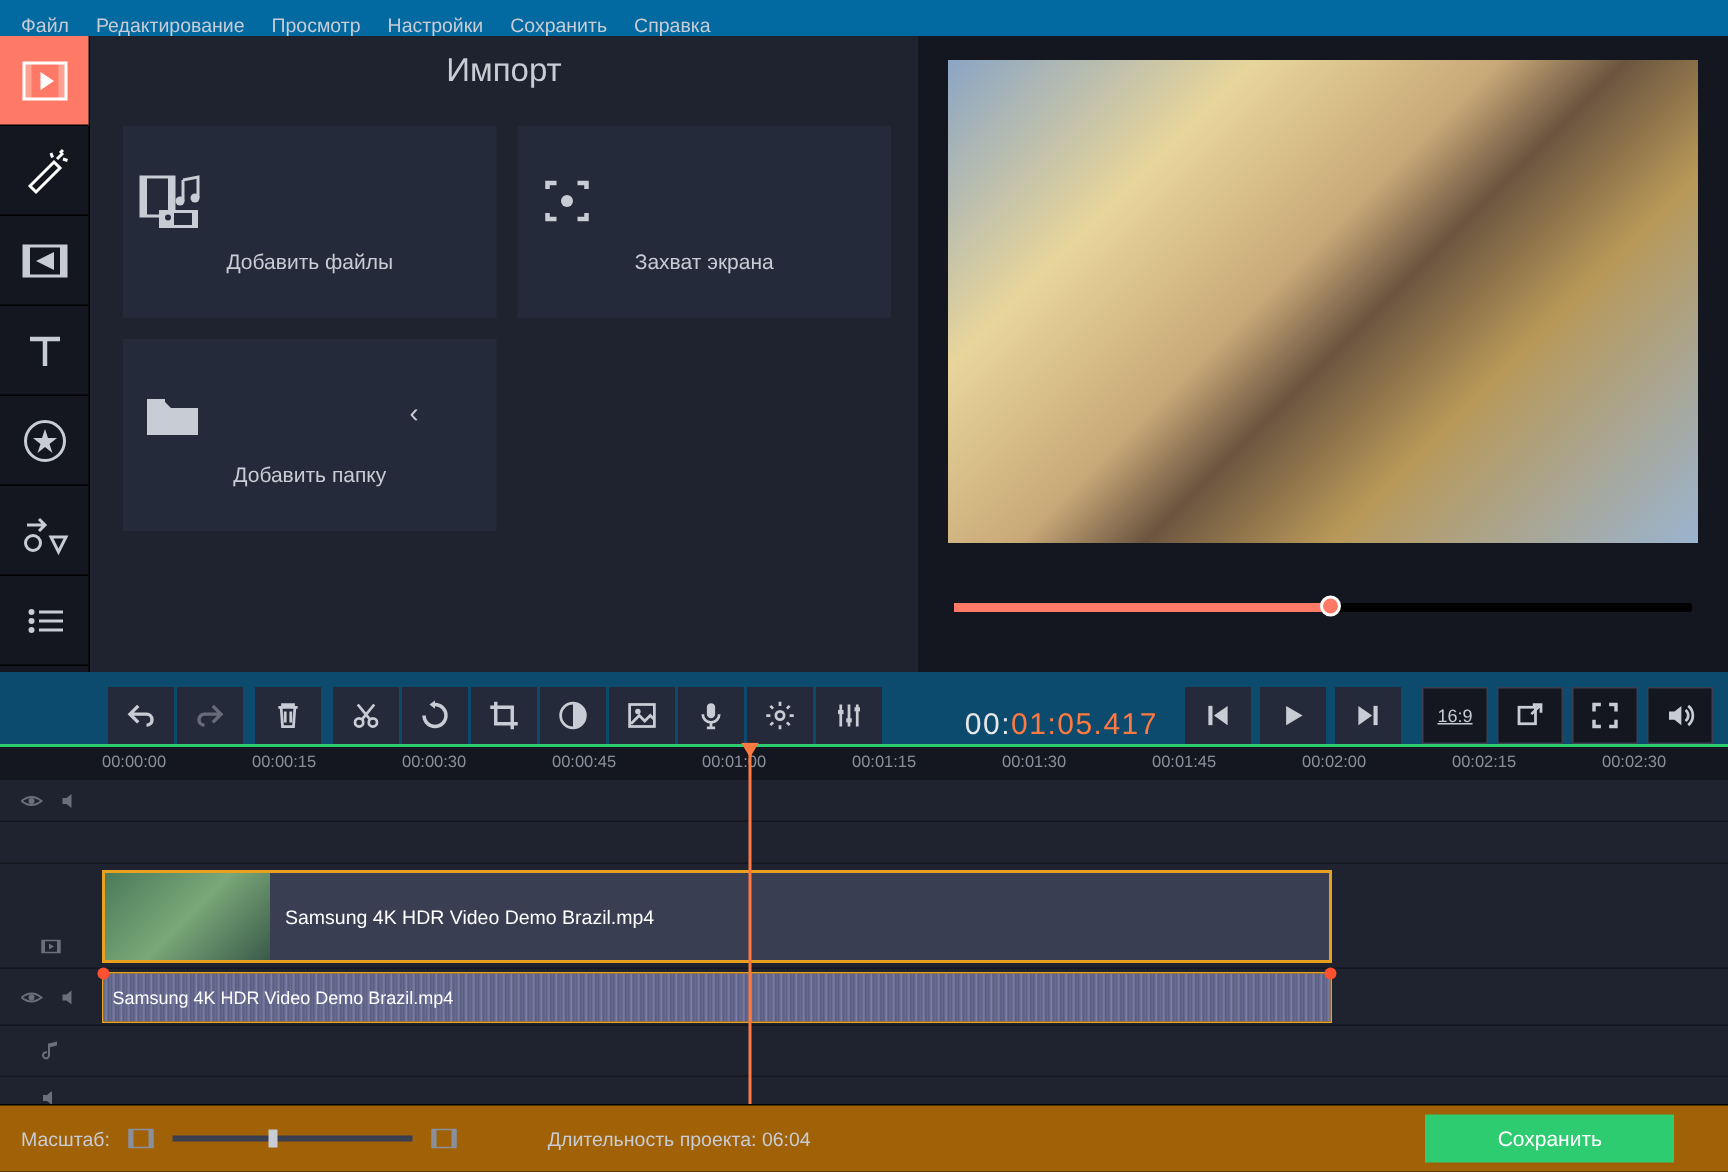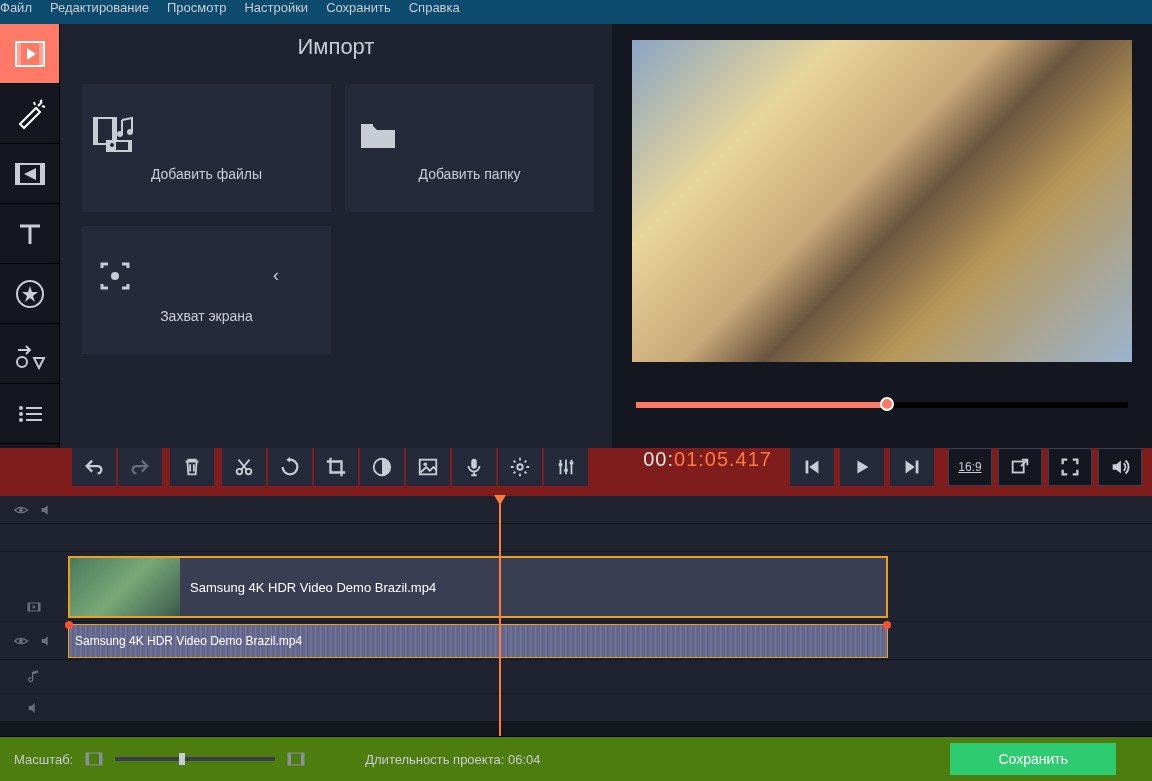--- a/index.html
+++ b/index.html
@@ -1,17 +1,17 @@
 <!DOCTYPE html>
 <html><head>
 <meta charset="utf-8">
 <style>
 * { margin:0; padding:0; box-sizing:border-box; font-family:"Segoe UI",Arial,sans-serif; }
 body { background:#14171f; color:#c8ccd4; width:1152px; height:781px; overflow:hidden; }
-.menubar { height:24px; background:#0c4a6e; display:flex; align-items:flex-start; padding-left:0; gap:18px; font-size:13px; }
+.menubar { height:24px; background:#0369a1; display:flex; align-items:flex-end; padding-left:14px; gap:18px; font-size:13px; }
 .menubar span { cursor:pointer; }
 .main { display:flex; height:424px; }
 .left-tabs { width:60px; background:#14171f; display:flex; flex-direction:column; border-right:1px solid #000; }
 .tab { height:60px; display:flex; align-items:center; justify-content:center; border-bottom:1px solid #000; cursor:pointer; }
 .tab.active { background:#ff7a66; }
 .tab svg { width:36px; height:36px; }
 .import-panel { width:552px; background:#1f2330; display:flex; position:relative; }
 .import-panel h2 { position:absolute; top:10px; left:0; width:100%; text-align:center; font-size:22px; font-weight:normal; color:#c8ccd4; }
 .subtabs { width:158px; background:#252a3a; margin-top:52px; padding:6px 12px; height:112px; }
 .subtabs div { font-size:13px; line-height:17px; cursor:pointer; }
@@ -19,21 +19,21 @@
 .collapse-btn { position:absolute; left:210px; top:236px; width:12px; height:30px; display:flex; align-items:center; justify-content:center; cursor:pointer; color:#c8ccd4; font-size:18px; }
 .import-buttons { flex:1; padding:60px 18px 0 22px; display:grid; grid-template-columns:1fr 1fr; grid-template-rows:128px 128px; gap:14px; }
 .imp-btn { background:#252a3a; display:flex; flex-direction:column; justify-content:center; gap:12px; cursor:pointer; font-size:14px; text-align:center; padding:0 10px; }
 .imp-btn svg { width:46px; height:40px; }
 .preview { flex:1; background:#14171f; display:flex; flex-direction:column; }
 .preview-img { height:322px; margin:16px 0 0 20px; width:500px; background:linear-gradient(135deg,#8aa5c4 0%,#e8d59a 25%,#c8a878 45%,#6b5540 55%,#b89858 70%,#9ab4d0 100%); position:relative; }
 .preview-controls { margin-top:40px; padding:0 24px; }
 .seek { height:6px; background:#000; position:relative; border-radius:2px; }
 .seek-fill { position:absolute; left:0; top:0; height:6px; background:#ff7a66; width:51%; }
 .seek-thumb { position:absolute; top:-5px; left:51%; width:14px; height:14px; border-radius:50%; background:#ff7a66; border:2px solid #fff; margin-left:-7px; }
-.toolbar-row { height:48px; background:#7f1d1d; display:flex; align-items:flex-start; }
+.toolbar-row { height:48px; background:#0c4a6e; display:flex; align-items:flex-end; }
 .tbar-left { display:flex; padding-left:72px; }
 .tbtn { width:44px; height:38px; background:#252a3a; margin-right:2px; display:flex; align-items:center; justify-content:center; cursor:pointer;text-decoration:underline; }
 .tbtn svg { width:22px; height:22px; fill:#c8ccd4; }
 .tbtn.sep { margin-right:8px; }
 .timecode { margin-left:auto; padding:0 18px; font-family:"Courier New",monospace; font-size:20px; letter-spacing:1px; }
 .timecode .tc-white { color:#e8e8e8; }
 .timecode .tc-orange { color:#ff7a40; }
 .pbtns { display:flex; gap:4px; margin-right:12px; }
 .rbtns { display:flex; gap:4px; margin-right:8px; }
 .rbtns .tbtn { background:#14171f; border:1px solid #3a3f50; }
@@ -49,21 +49,21 @@
 .t-video { height:70px; }
 .t-audio { height:38px; }
 .t-music { height:34px; }
 .clip-video { position:absolute; left:0; top:4px; height:62px; width:820px; border:2px solid #e8a020; background:#3a3e52; display:flex; align-items:center; }
 .clip-thumb { width:110px; height:58px; background:linear-gradient(135deg,#4a7a5a,#7aa878,#3a5a4a); }
 .clip-label { padding-left:10px; font-size:13px; color:#fff; }
 .clip-audio { position:absolute; left:0; top:2px; height:34px; width:820px; border:1px solid #e8a020; background:repeating-linear-gradient(90deg,#5a5e80 0px,#7a7ea8 2px,#5a5e80 3px,#6a6e90 5px); display:flex; align-items:center; padding-left:6px; font-size:12px; color:#fff; }
 .clip-audio .ep { position:absolute; width:8px; height:8px; border-radius:50%; background:#ff5030; top:-4px; }
 .playhead { position:absolute; left:499px; top:0; width:2px; height:240px; background:#ff7a40; z-index:10; }
 .playhead::before { content:""; position:absolute; top:-1px; left:-5px; width:12px; height:10px; background:#ff7a40; clip-path:polygon(0 0,100% 0,50% 100%); }
-.footer { height:45px; background:#4d7c0f; display:flex; align-items:center; padding:0 14px; font-size:13px; border-top:1px solid #000; position:absolute; bottom:0; width:100%; }
+.footer { height:45px; background:#a16207; display:flex; align-items:center; padding:0 14px; font-size:13px; border-top:1px solid #000; position:absolute; bottom:0; width:100%; }
 .zoom { display:flex; align-items:center; gap:12px; }
 .zoom-slider { width:160px; height:4px; background:#3a3f50; position:relative; }
 .zoom-thumb { position:absolute; left:40%; top:-4px; width:6px; height:12px; background:#c8ccd4; }
 .save-btn { margin-left:auto; margin-right: 22px; background:#2ecc71; color:#fff; padding:8px 48px; cursor:pointer; font-size:14px; }
 .duration { margin-left:60px; }
 .aspect { font-size:12px; }
 </style>
 </head>
 <body>
 
@@ -142,31 +142,31 @@
             <circle cx="28" cy="20" r="3" fill="#c8ccd4"></circle>
             <circle cx="38" cy="18" r="3" fill="#c8ccd4"></circle>
             <rect x="14" y="26" width="26" height="12" fill="#c8ccd4"></rect>
             <circle cx="20" cy="31" r="2" fill="#252a3a"></circle>
             <polygon points="24,28 36,28 36,36 24,36" fill="#252a3a"></polygon>
           </svg>
         <span>Добавить файлы</span>
       </div>
       <div class="imp-btn">
         <svg viewBox="0 0 46 40">
+            <path d="M10 12 V8 H16 M30 8 H36 V12 M36 28 V32 H30 M16 32 H10 V28" stroke="#c8ccd4" stroke-width="3" fill="none"></path>
+            <circle cx="23" cy="20" r="4" fill="#c8ccd4"></circle>
+          </svg>
+        <span>Захват экрана</span>
+      </div>
+      <div class="imp-btn">
+        <svg viewBox="0 0 46 40">
             <path d="M6 12 H18 L22 16 H40 V34 H6 Z" fill="#c8ccd4"></path>
             <rect x="6" y="10" width="12" height="4" fill="#c8ccd4"></rect>
           </svg>
         <span>Добавить папку</span>
-      </div>
-      <div class="imp-btn">
-        <svg viewBox="0 0 46 40">
-            <path d="M10 12 V8 H16 M30 8 H36 V12 M36 28 V32 H30 M16 32 H10 V28" stroke="#c8ccd4" stroke-width="3" fill="none"></path>
-            <circle cx="23" cy="20" r="4" fill="#c8ccd4"></circle>
-          </svg>
-        <span>Захват экрана</span>
       </div>
     </div>
   </div>
 
   <div class="preview">
     <div class="preview-img"></div>
     <div class="preview-controls">
       <div class="seek">
         <div class="seek-fill"></div>
         <div class="seek-thumb"></div>
@@ -282,20 +282,33 @@
     <div class="tbtn">
         <svg viewBox="0 0 24 24">
           <polygon points="4,9 8,9 13,5 13,19 8,15 4,15" fill="#c8ccd4"></polygon>
           <path d="M16 8 A5 5 0 0 1 16 16 M18 5 A9 9 0 0 1 18 19" stroke="#c8ccd4" stroke-width="2" fill="none"></path>
         </svg>
       </div>
   </div>
 </div>
 
 <div class="timeline">
+  <div class="ruler">
+    <span style="left:68px">00:00:00</span>
+    <span style="left:168px">00:00:15</span>
+    <span style="left:268px">00:00:30</span>
+    <span style="left:368px">00:00:45</span>
+    <span style="left:468px">00:01:00</span>
+    <span style="left:568px">00:01:15</span>
+    <span style="left:668px">00:01:30</span>
+    <span style="left:768px">00:01:45</span>
+    <span style="left:868px">00:02:00</span>
+    <span style="left:968px">00:02:15</span>
+    <span style="left:1068px">00:02:30</span>
+  </div>
   <div class="tracks">
     <div class="playhead"></div>
     <div class="track t-empty">
       <div class="track-head">
           <svg viewBox="0 0 24 24">
             <path d="M2 12 Q12 4 22 12 Q12 20 2 12" fill="none" stroke="#6a6f7c" stroke-width="2"></path>
             <circle cx="12" cy="12" r="3" fill="#6a6f7c"></circle>
           </svg>
           <svg viewBox="0 0 24 24">
             <polygon points="4,9 8,9 13,5 13,19 8,15 4,15" fill="#6a6f7c"></polygon>

